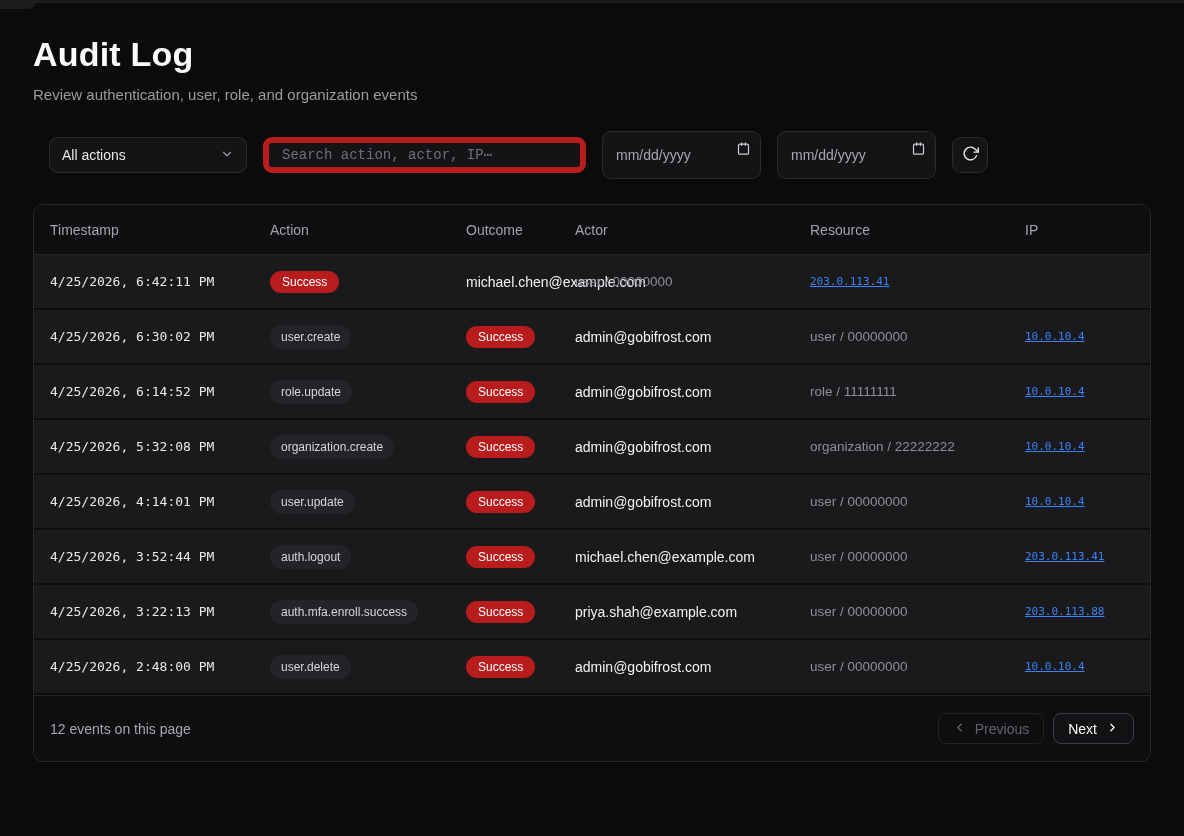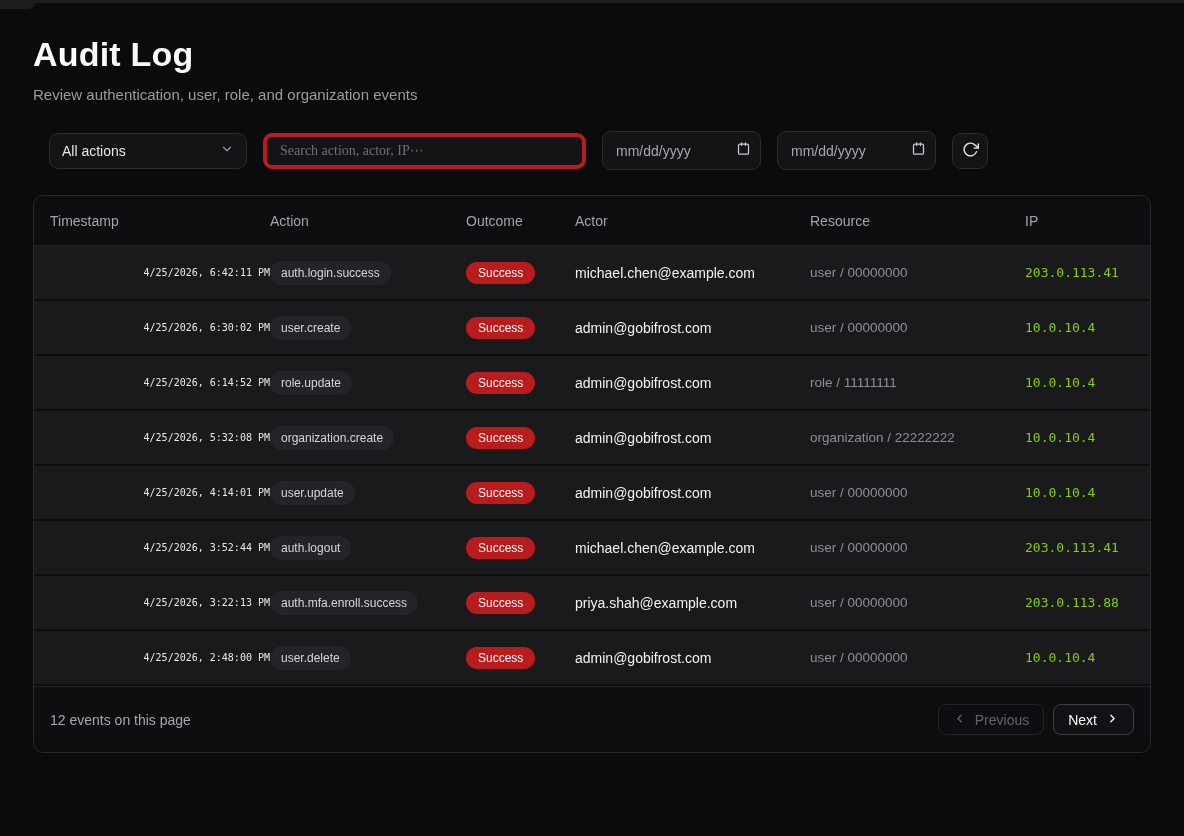--- a/index.html
+++ b/index.html
@@ -22,28 +22,28 @@
   
   .filters { display:flex; gap:16px; margin-top:28px; align-items:center; }
   .select {
     height:36px; background:#141417; border:1px solid #2b2b30; border-radius:9px;
     display:flex; align-items:center; justify-content:space-between;
     padding:0 12px; font-size:14px; color:#e6e6e9; cursor:pointer;
   }
   .select-actions { width:198px;margin-left:16px; }
   .select-outcomes { width:161px; }
   .search-input {
-    width:323px; height:36px; background:#141417; border:4px solid #b91c1c;
+    width:323px; height:36px; background:#141417; border:6px solid #b91c1c;
     border-radius:9px; padding:0 13px; font-size:14px; color:#e6e6e9;
-    font-family:Liberation Serif, serif; outline:none;
+    font-family:Liberation Mono, monospace; outline:none;
   }
   .search-input::placeholder { color:#6f6f77; }
   .date-field { position:relative; width:159px; }
   .date-field input {
-    width:100%; height:39px; background:#141417; border:1px solid #2b2b30;
+    width:100%; height:48px; background:#141417; border:1px solid #2b2b30;
     border-radius:9px; padding:0 32px 0 13px; font-size:14px; color:#a6a6ae;
     font-family:"Liberation Sans", sans-serif; outline:none;
   }
   .date-field input::placeholder { color:#a6a6ae; }
   .date-field .cal { position:absolute; right:10px; top:10px; pointer-events:none; }
   .refresh-btn {
     width:36px; height:36px; background:#141417; border:1px solid #2b2b30;
     border-radius:9px; display:flex; align-items:center; justify-content:center; cursor:pointer;
   }
 
@@ -57,34 +57,34 @@
     grid-template-columns:220px 196px 109px 235px 215px 1fr;
     align-items:center;
     padding:0 16px;
   }
   .thead {
     height:50px; background:#0e0e10; border-bottom:1px solid #232327;
     color:#a3a3ab; font-size:14px;
   }
   .tbody { background:#0c0c0d; }
   .row { height:55px; background:#1a1a1d; border-bottom:2px solid #0d0d0e; cursor:default; }
-  .cell-ts { font-family:"DejaVu Sans Mono", monospace; font-size:10px; color:#e8e8ea;text-align:right; }
+  .cell-ts { font-family:"DejaVu Sans Mono", monospace; font-size:13px; color:#e8e8ea; }
   .pill {
     display:inline-block; background:#242428; border-radius:999px;
     padding:5px 11px; font-size:12px; color:#d6d6da; white-space:nowrap;
   }
   .badge {
     display:inline-block; border-radius:999px; padding:4px 12px;
     font-size:12px; font-weight:400; white-space:nowrap;
   }
   .badge-success { background:#b91c1c; color:#ffffff; }
   .badge-failure { background:#b4525c; color:#ffe9ea; }
   .cell-actor { font-size:14px; color:#f2f2f4; }
   .cell-resource { font-size:13.5px; color:#8e8e96; }
-  .cell-ip { font-family:"DejaVu Sans Mono", monospace; font-size:13px; color:#84cc16; }
+  .cell-ip { font-family:"DejaVu Sans Mono", monospace; font-size:11px; color:#3b82f6;text-decoration:underline; }
 
   
   .tfoot {
     height:66px; display:flex; align-items:center; justify-content:space-between;
     padding:0 16px; background:#0e0e10; border-top:1px solid #232327;
   }
   .summary { color:#a6a6ad; font-size:14px; }
   .pager { display:flex; gap:9px; }
   .pg-btn {
     height:31px; border-radius:8px; display:flex; align-items:center; gap:9px;
@@ -156,23 +156,20 @@
       <span>Action</span>
       <span>Outcome</span>
       <span>Actor</span>
       <span>Resource</span>
       <span>IP</span>
     </div>
 
     <div class="tbody">
         <div class="row grid-cols">
     <span class="cell-ts">4/25/2026, 6:42:11 PM</span>
-    <span>
-      <span class="pill">auth.login.success</span>
-    </span>
     <span>
       <span class="badge badge-success">Success</span>
     </span>
     <span class="cell-actor">michael.chen@example.com</span>
     <span class="cell-resource">user / 00000000</span>
     <span class="cell-ip">203.0.113.41</span>
   </div>
         <div class="row grid-cols">
     <span class="cell-ts">4/25/2026, 6:30:02 PM</span>
     <span>

